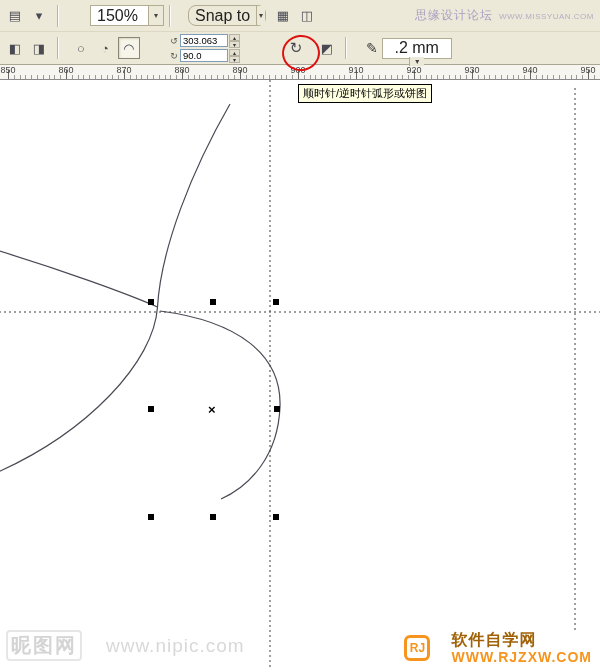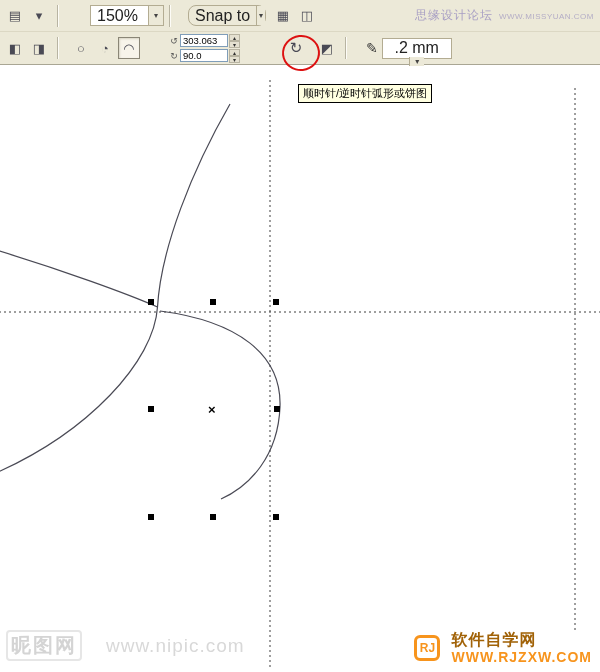--- a/index.html
+++ b/index.html
@@ -74,21 +74,21 @@
                 border: 2px solid #dd1111; border-radius: 50%; z-index: 120; pointer-events: none;
                 transform: rotate(-6deg); }
 
   
   #wm-left { position: absolute; left: 6px; top: 630px; z-index: 2; display: flex; align-items: center; gap: 24px; opacity: .85; }
   .wm-site { font-size: 20px; font-weight: bold; letter-spacing: 2px; color: #cdcdcd;
              border: 2px solid #e2e2e2; border-radius: 4px; padding: 0 3px; }
   .wm-url { font-size: 19px; color: #d2d2d2; letter-spacing: 1px; }
 
   #wm-right { position: absolute; right: 4px; bottom: 6px; z-index: 2; display: flex; align-items: center;
-              gap: 11px; background: #fff; padding: 2px 4px; }
+              gap: 21px; background: #fff; padding: 2px 4px; }
   .logo-mark { width: 26px; height: 26px; border: 3px solid #f7941d; border-radius: 6px; color: #f7941d;
                font-weight: bold; font-size: 12px; display: flex; align-items: center; justify-content: center; }
   .logo-col { display: flex; flex-direction: column; line-height: 1; }
   .logo-title { font-size: 16px; font-weight: bold; color: #a16207; letter-spacing: 1px; }
   .logo-url { font-size: 14px; color: #f7941d; font-weight: bold; letter-spacing: 1px; margin-top: 2px; }
 </style>
 </head>
 <body>
 
 <div id="screen">
@@ -187,20 +187,36 @@
         <span>◩</span>
       </button>
     <div class="sep"></div>
     <span class="pen-icon">✎</span>
     <div class="combo outline-combo">
       <span class="combo-text">.2 mm</span>
       <span class="combo-btn">▾</span>
     </div>
   </div>
 
+  <div id="ruler">
+    <div id="ruler-ticks"></div>
+    <div id="ruler-labels">
+        <span class="ruler-num" style="left: 8px;">850</span>
+        <span class="ruler-num" style="left: 66px;">860</span>
+        <span class="ruler-num" style="left: 124px;">870</span>
+        <span class="ruler-num" style="left: 182px;">880</span>
+        <span class="ruler-num" style="left: 240px;">890</span>
+        <span class="ruler-num" style="left: 298px;">900</span>
+        <span class="ruler-num" style="left: 356px;">910</span>
+        <span class="ruler-num" style="left: 414px;">920</span>
+        <span class="ruler-num" style="left: 472px;">930</span>
+        <span class="ruler-num" style="left: 530px;">940</span>
+        <span class="ruler-num" style="left: 588px;">950</span>
+      </div>
+  </div>
 
   <div id="tooltip">顺时针/逆时针弧形或饼图</div>
   <div id="annotation"></div>
 
   <div id="wm-left">
     <span class="wm-site">昵图网</span>
     <span class="wm-url">www.nipic.com</span>
   </div>
   <div id="wm-right">
     <span class="logo-mark">RJ</span>

